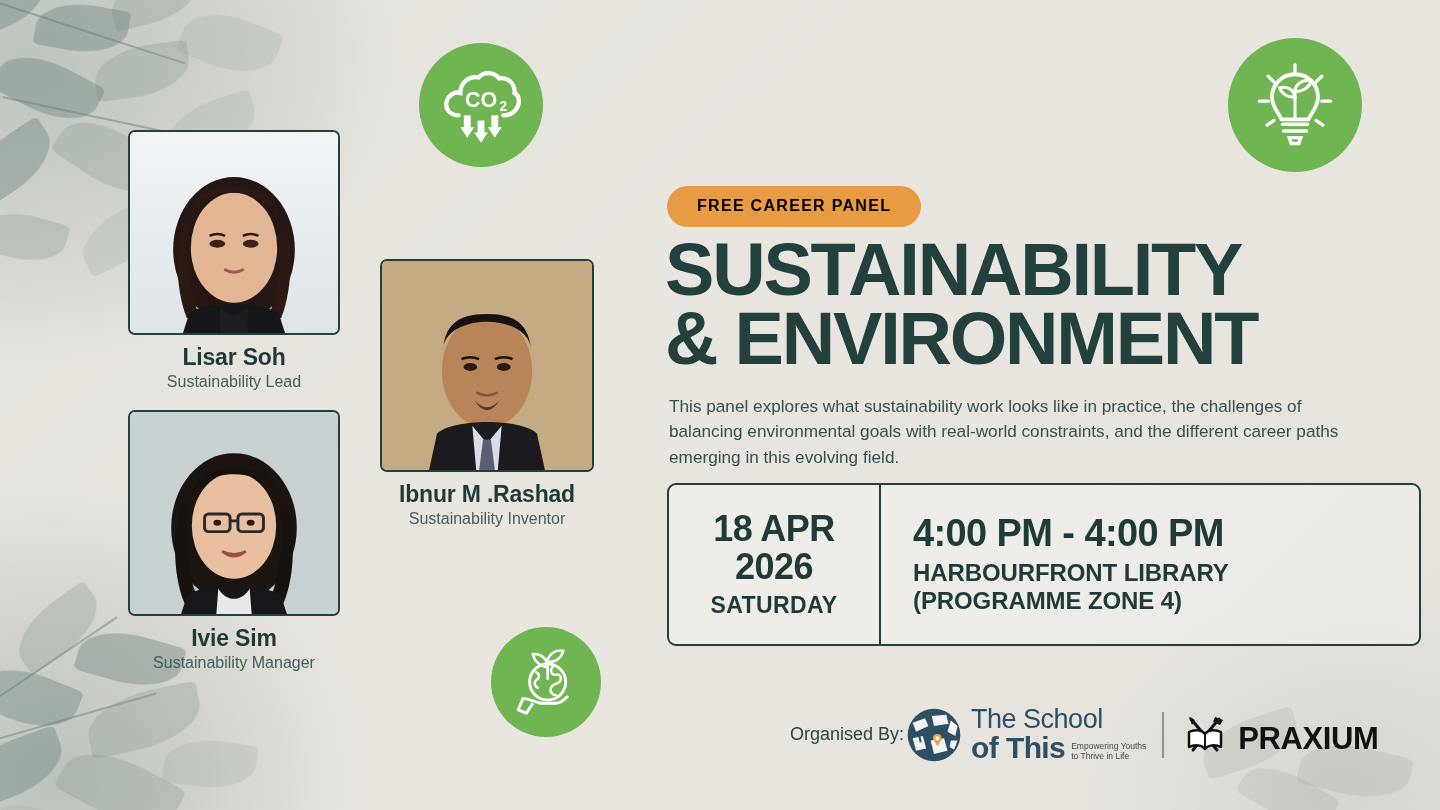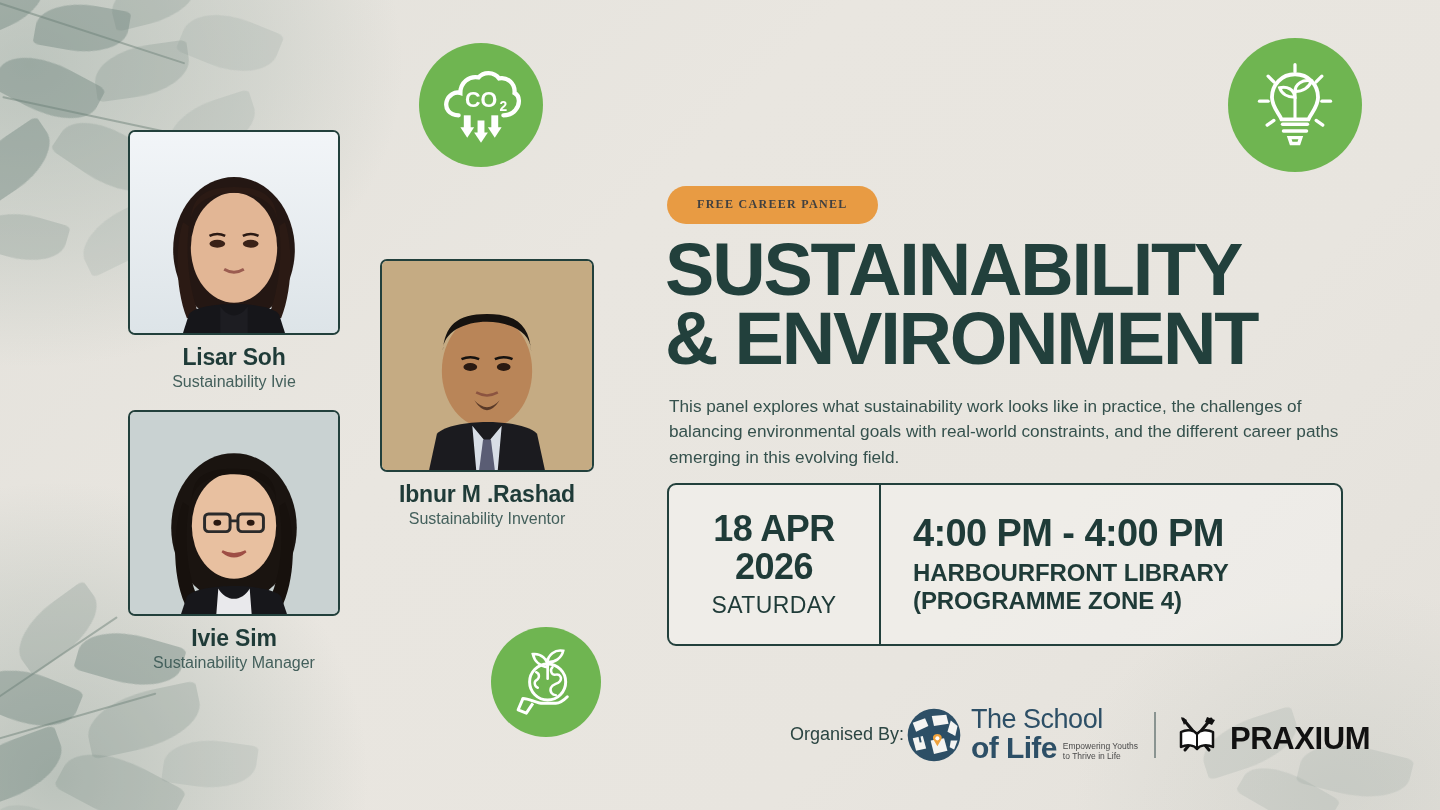--- a/index.html
+++ b/index.html
@@ -69,28 +69,27 @@
   }
   .sp-role { color: #44605C; }
 
   
   #right { position: absolute; left: 667px; top: 0; width: 710px; height: 810px; }
 
   #badge-pill {
     position: absolute;
     left: 0; top: 186px;
     background: #E89B43;
-    color: #404040;
+    color: #000000;
     border-radius: 22px;
     padding: 11px 30px 12px 30px;
-    font-size: 12px;
+    font-size: 16px;
     font-weight: bold;
     letter-spacing: 1.3px;
     display: inline-block;
-    font-family: Liberation Serif, serif;
   }
 
   #title {
     position: absolute;
     left: -2px; top: 236px;
     color: #22403C;
     font-weight: bold;
     font-size: 74px;
     line-height: 0.93;
     letter-spacing: -2.2px;
@@ -104,39 +103,39 @@
     width: 672px;
     color: #35514D;
     font-size: 17.2px;
     line-height: 1.47;
   }
 
   
   #details {
     position: absolute;
     left: 0; top: 483px;
-    width: 676px;
+    width: 754px;
     height: 163px;
     border: 2.5px solid #22403C;
     border-radius: 9px;
     background: rgba(255,255,255,0.30);
     display: flex;
     align-items: stretch;
   }
   #det-left {
     width: 212px;
     border-right: 2.5px solid #22403C;
     display: flex;
     flex-direction: column;
     align-items: center;
     justify-content: center;
     color: #1F3B38;
   }
   #det-date { font-size: 36px; font-weight: bold; line-height: 1.05; text-align: center; white-space: pre-line; letter-spacing: -0.5px; }
-  #det-day  { font-size: 23px; margin-top: 6px; letter-spacing: 0.4px; }
+  #det-day  { font-size: 23px; margin-top: 6px; letter-spacing: 0.4px; font-weight: bold; }
   #det-right {
     flex: 1;
     display: flex;
     flex-direction: column;
     justify-content: center;
     padding-left: 32px;
     color: #1F3B38;
   }
   #det-time { font-size: 38px; font-weight: bold; letter-spacing: -0.6px; line-height: 1.1; }
   #det-venue { font-size: 24px; font-weight: bold; line-height: 1.18; margin-top: 4px; white-space: pre-line; letter-spacing: -0.1px; }
@@ -273,21 +272,21 @@
         <ellipse cx="89" cy="114" rx="8" ry="4" fill="#3A2218"></ellipse>
         <ellipse cx="123" cy="114" rx="8" ry="4" fill="#3A2218"></ellipse>
         <path d="M81 106 Q89 102 97 106" stroke="#2B1A14" stroke-width="2.6" fill="none"></path>
         <path d="M115 106 Q123 102 131 106" stroke="#2B1A14" stroke-width="2.6" fill="none"></path>
         <path d="M96 140 Q106 146 116 140" stroke="#9B5C50" stroke-width="3" fill="none"></path>
         <path d="M60 186 C70 172 142 172 152 186 L158 205 L54 205 Z" fill="#16161A"></path>
         <path d="M92 178 C100 190 112 190 120 178 L120 205 L92 205 Z" fill="#1D1D22"></path>
       </svg>
     </div>
     <div class="sp-name" style="font-size:23px;">Lisar Soh</div>
-    <div class="sp-role" style="font-size:16px; margin-top:2px;">Sustainability Ivie</div>
+    <div class="sp-role" style="font-size:16px; margin-top:2px;">Sustainability Lead</div>
   </div>
 
   <div class="speaker" style="left:128px; top:410px; width:212px;">
     <div class="photo" style="height:206px;">
       <svg viewBox="0 0 212 206" preserveAspectRatio="xMidYMid slice">
         <rect width="212" height="206" fill="#C9D2D2"></rect>
         <ellipse cx="106" cy="118" rx="64" ry="76" fill="#1A1410"></ellipse>
         <ellipse cx="106" cy="116" rx="43" ry="54" fill="#E8C0A0"></ellipse>
         <path d="M63 92 C63 54 149 54 149 92 C149 68 138 58 106 58 C74 58 63 68 63 92 Z" fill="#17110D"></path>
         <path d="M60 96 C54 136 60 170 70 192 L56 196 C42 164 44 116 54 92 Z" fill="#17110D"></path>
@@ -366,21 +365,21 @@
           <path d="M44 60 L68 56 L74 78 L50 84 Z"></path>
           <path d="M80 60 L92 60 L86 76 L78 72 Z"></path>
         </g>
         <text x="50" y="58" font-family="Liberation Sans, sans-serif" font-size="25" font-weight="bold" fill="#2D4F66" text-anchor="middle" transform="rotate(-12 50 52)">TSOL</text>
         <path d="M56 48 C63 48 66 54 62 60 L56 70 L50 60 C46 54 49 48 56 48 Z" fill="#F0A23C"></path>
         <circle cx="56" cy="56" r="3.6" fill="#FFFFFF"></circle>
       </svg>
       <div id="tsol-text">
         <div class="tsol-l1">The School</div>
         <div class="tsol-l2">
-          <span>of Life</span>
+          <span>of This</span>
           <span class="tsol-tag">Empowering Youths
 to Thrive in Life</span>
         </div>
       </div>
     </div>
 
     <div class="logo-divider"></div>
 
     <div id="praxium-wrap">
       <svg width="50" height="50" viewBox="0 0 100 100">

